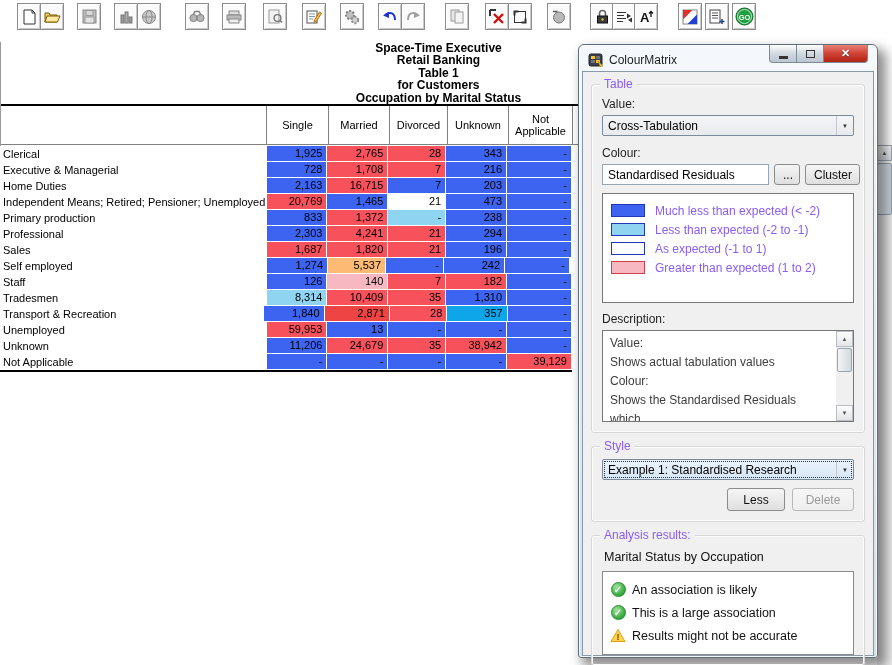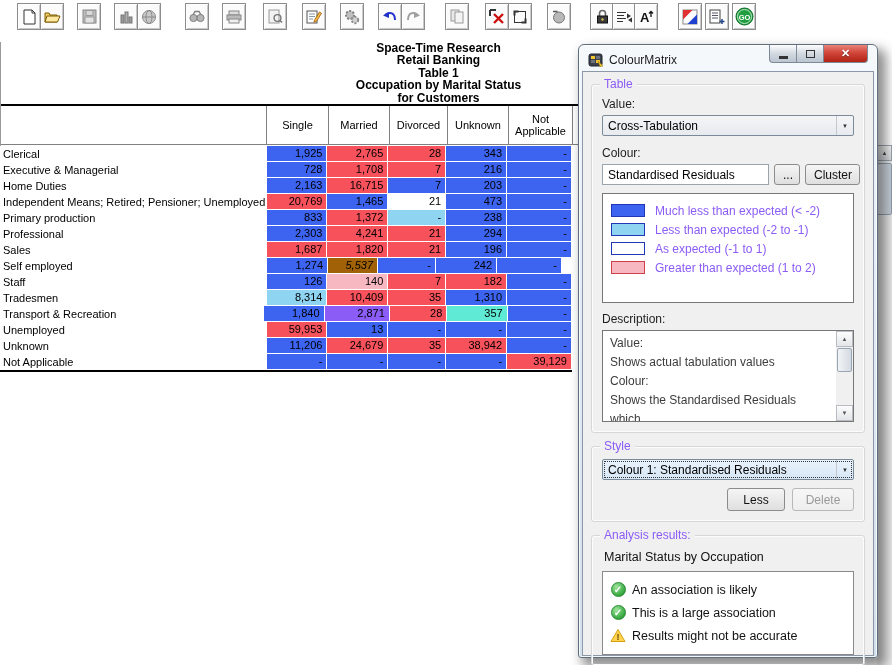--- a/index.html
+++ b/index.html
@@ -302,25 +302,25 @@
         <svg width="19" height="19">
           <circle cx="9.5" cy="9.5" r="8.5" fill="#1e9e3e" stroke="#0d6b26"></circle>
           <circle cx="9.5" cy="9.5" r="7" fill="none" stroke="#bfe8c8" stroke-width="1"></circle>
           <text x="9.5" y="12.5" font-size="7.5" font-weight="bold" text-anchor="middle" fill="#fff">GO</text>
         </svg>
       </span>
     </button>
   </div>
 
 <div id="title-block">
-    <div>Space-Time Research</div>
+    <div>Space-Time Executive</div>
     <div>Retail Banking</div>
     <div>Table 1</div>
+    <div>for Customers</div>
     <div>Occupation by Marital Status</div>
-    <div>for Customers</div>
   </div>
 <div id="top-rule"></div>
 <div id="header-row">
     <div class="hc corner" style="width: 266px;"></div>
     <div class="hc" style="width: 62px;">Single</div>
     <div class="hc" style="width: 61px;">Married</div>
     <div class="hc" style="width: 58px;">Divorced</div>
     <div class="hc" style="width: 61px;">Unknown</div>
     <div class="hc last" style="width: 65px;">Not Applicable</div>
   </div>
@@ -379,21 +379,21 @@
       <div class="rl">Sales</div>
       <div class="vc first" style="width: 62px; background: rgb(247, 82, 92);">1,687</div>
       <div class="vc" style="width: 61px; background: rgb(247, 82, 92);">1,820</div>
       <div class="vc" style="width: 58px; background: rgb(247, 82, 92);">21</div>
       <div class="vc" style="width: 61px; background: rgb(61, 100, 240);">196</div>
       <div class="vc" style="width: 65px; background: rgb(61, 100, 240);">-</div>
     </div>
     <div class="grow">
       <div class="rl">Self employed</div>
       <div class="vc first" style="width: 62px; background: rgb(61, 100, 240);">1,274</div>
-      <div class="vc" style="width: 50px; background: #a16207; font-style: italic;">5,537</div>
+      <div class="vc" style="width: 58px; background: #fdba74;">5,537</div>
       <div class="vc" style="width: 58px; background: rgb(61, 100, 240);">-</div>
       <div class="vc" style="width: 61px; background: rgb(61, 100, 240);">242</div>
       <div class="vc" style="width: 65px; background: rgb(61, 100, 240);">-</div>
     </div>
     <div class="grow">
       <div class="rl">Staff</div>
       <div class="vc first" style="width: 62px; background: rgb(61, 100, 240);">126</div>
       <div class="vc" style="width: 61px; background: rgb(248, 184, 194);">140</div>
       <div class="vc" style="width: 58px; background: rgb(247, 82, 92);">7</div>
       <div class="vc" style="width: 61px; background: rgb(247, 82, 92);">182</div>
@@ -403,23 +403,23 @@
       <div class="rl">Tradesmen</div>
       <div class="vc first" style="width: 62px; background: rgb(143, 213, 242);">8,314</div>
       <div class="vc" style="width: 61px; background: rgb(247, 82, 92);">10,409</div>
       <div class="vc" style="width: 58px; background: rgb(247, 82, 92);">35</div>
       <div class="vc" style="width: 61px; background: rgb(61, 100, 240);">1,310</div>
       <div class="vc" style="width: 65px; background: rgb(61, 100, 240);">-</div>
     </div>
     <div class="grow">
       <div class="rl">Transport &amp; Recreation</div>
       <div class="vc first" style="width: 62px; background: rgb(61, 100, 240);">1,840</div>
-      <div class="vc" style="width: 66px; background: #8b5cf6;">2,871</div>
+      <div class="vc" style="width: 66px; background: #ef4444;">2,871</div>
       <div class="vc" style="width: 58px; background: rgb(247, 82, 92);">28</div>
-      <div class="vc" style="width: 61px; background: #5eead4;">357</div>
+      <div class="vc" style="width: 61px; background: #0ea5e9;">357</div>
       <div class="vc" style="width: 65px; background: rgb(61, 100, 240);">-</div>
     </div>
     <div class="grow">
       <div class="rl">Unemployed</div>
       <div class="vc first" style="width: 62px; background: rgb(247, 82, 92);">59,953</div>
       <div class="vc" style="width: 61px; background: rgb(61, 100, 240);">13</div>
       <div class="vc" style="width: 58px; background: rgb(61, 100, 240);">-</div>
       <div class="vc" style="width: 61px; background: rgb(61, 100, 240);">-</div>
       <div class="vc" style="width: 65px; background: rgb(61, 100, 240);">-</div>
     </div>
@@ -515,21 +515,21 @@
           <div class="vs-btn">▲</div>
           <div class="vs-thumb"></div>
           <div class="vs-btn bottom">▼</div>
         </div>
       </div>
     </div>
 
     <div class="grp" id="grp-style">
       <span class="grp-label">Style</span>
       <div class="combo focused">
-        <span class="ctext">Colour 1: Standardised Residuals</span>
+        <span class="ctext">Example 1: Standardised Research</span>
         <span class="carrow">▼</span>
       </div>
       <div id="style-buttons">
         <button class="btn">Less</button>
         <button class="btn dis">Delete</button>
       </div>
     </div>
 
     <div class="grp" id="grp-analysis">
       <span class="grp-label">Analysis results:</span>

